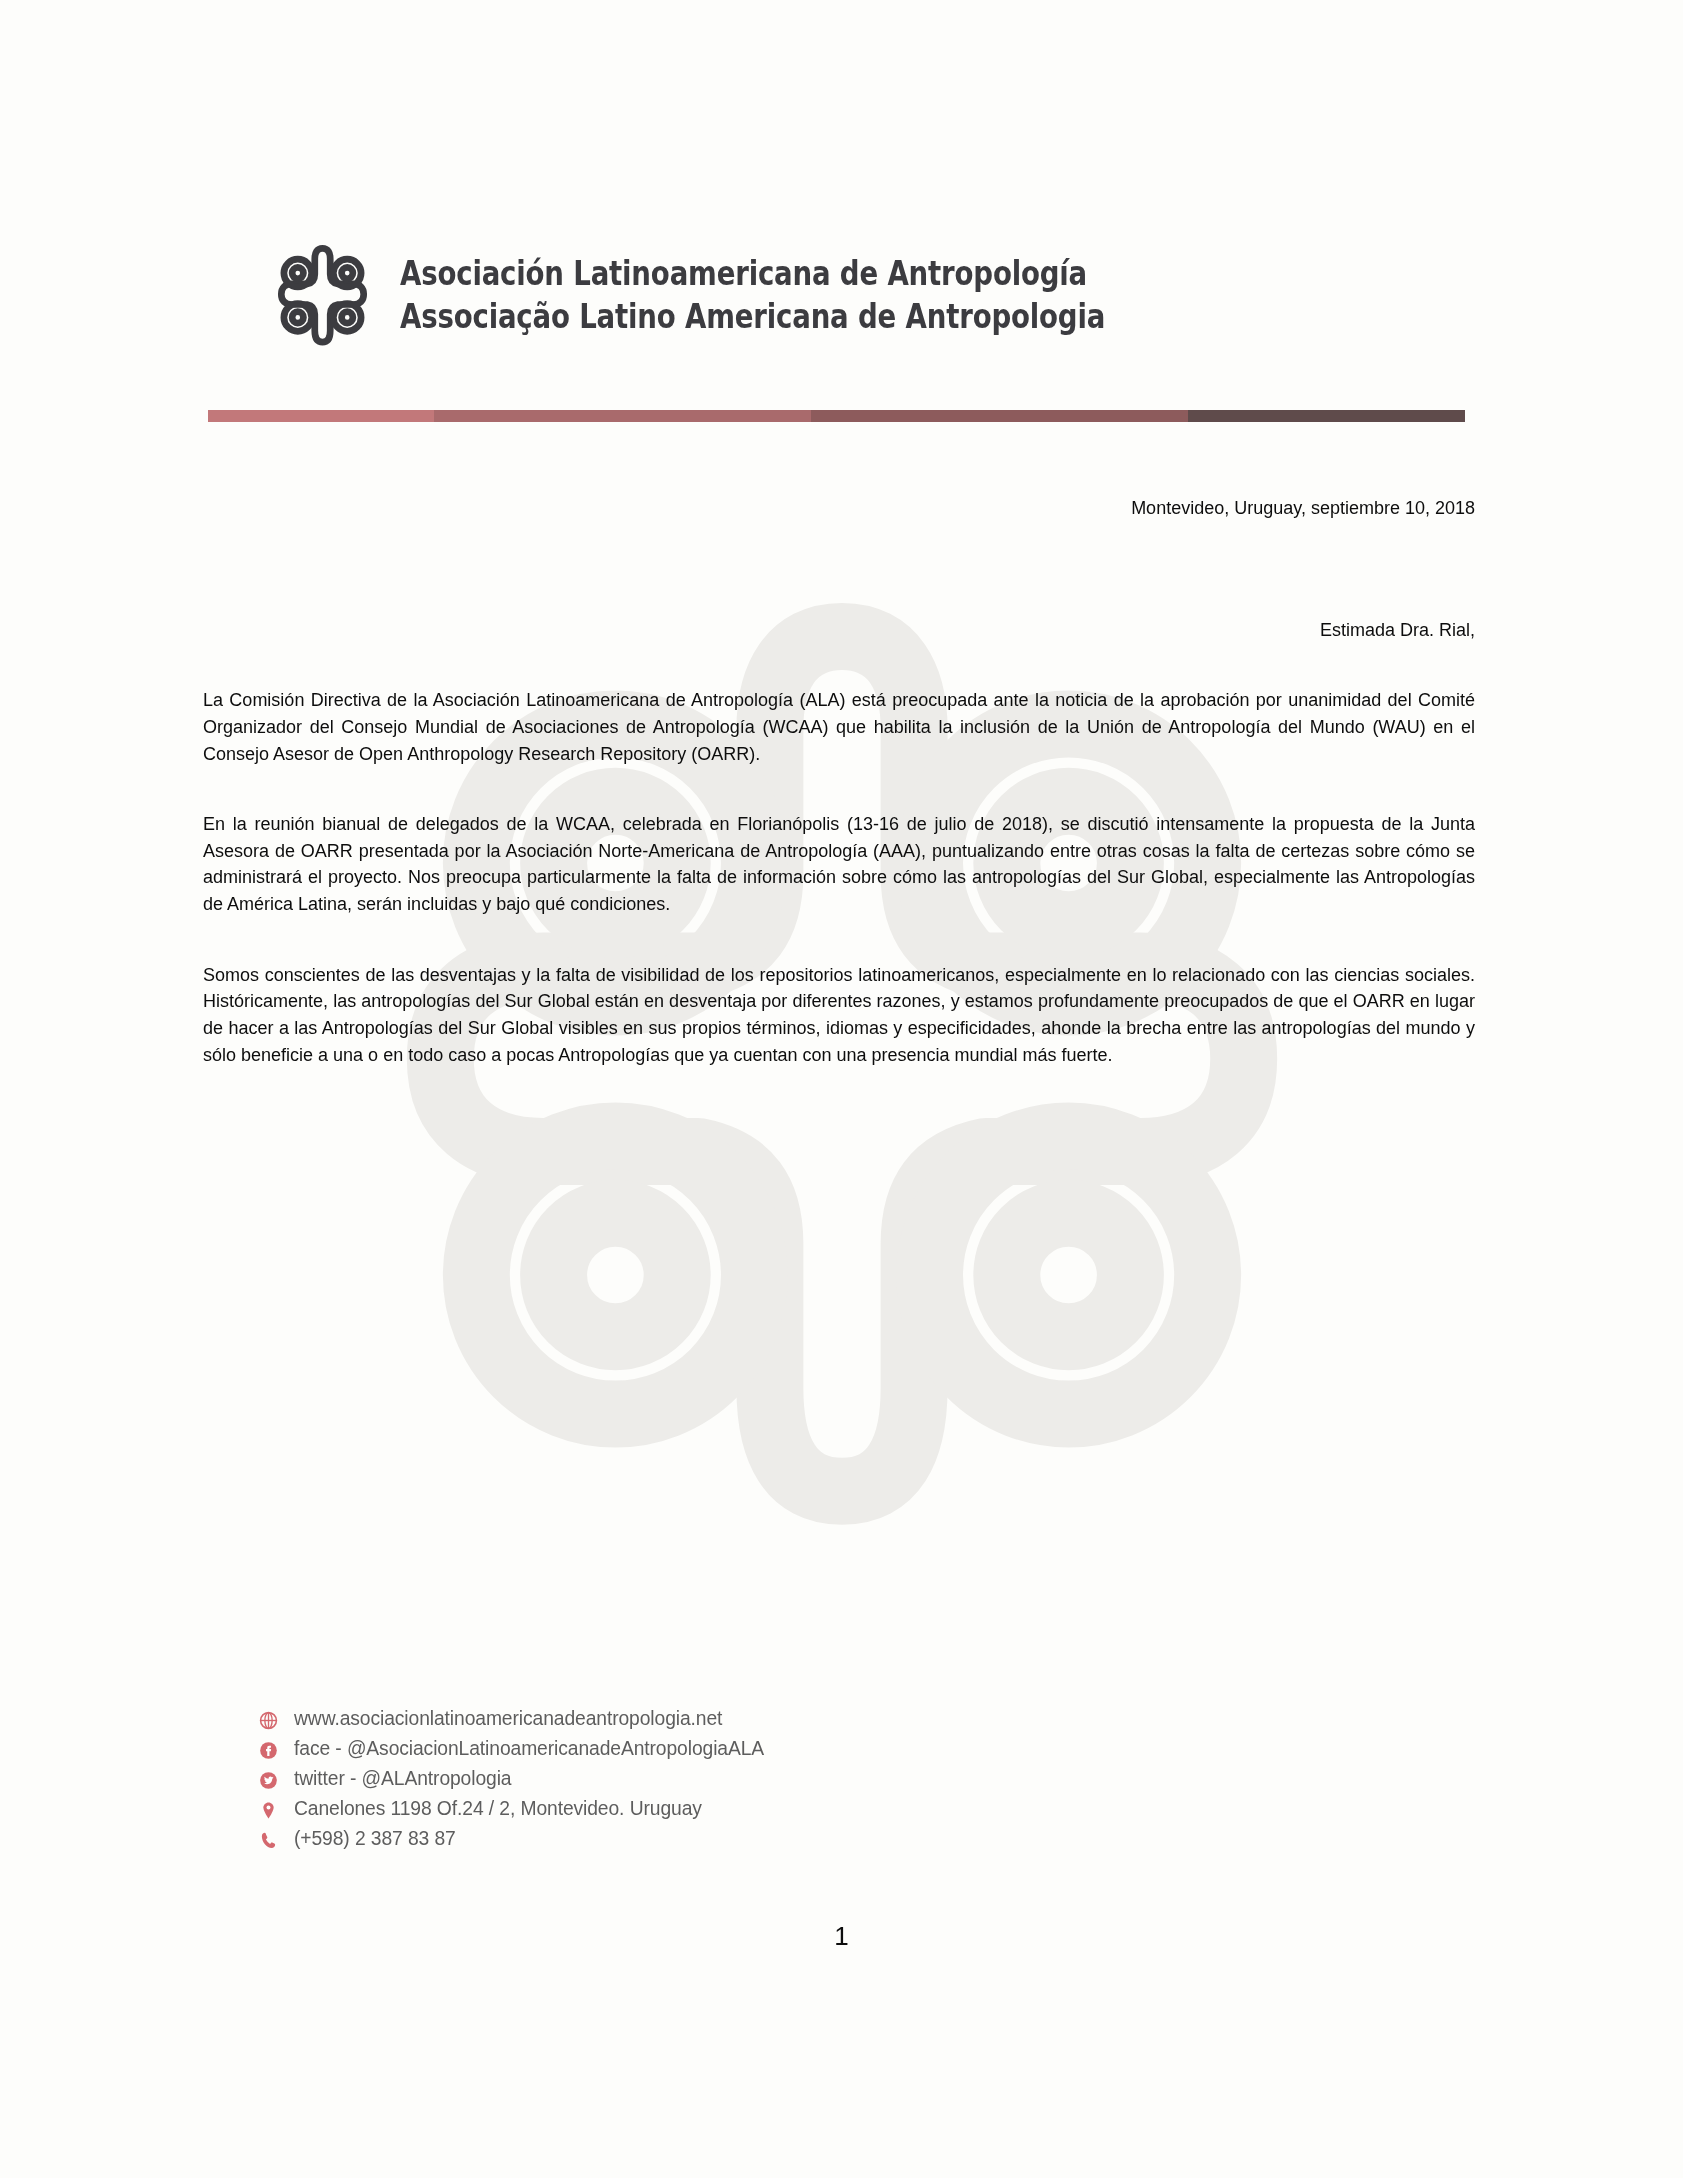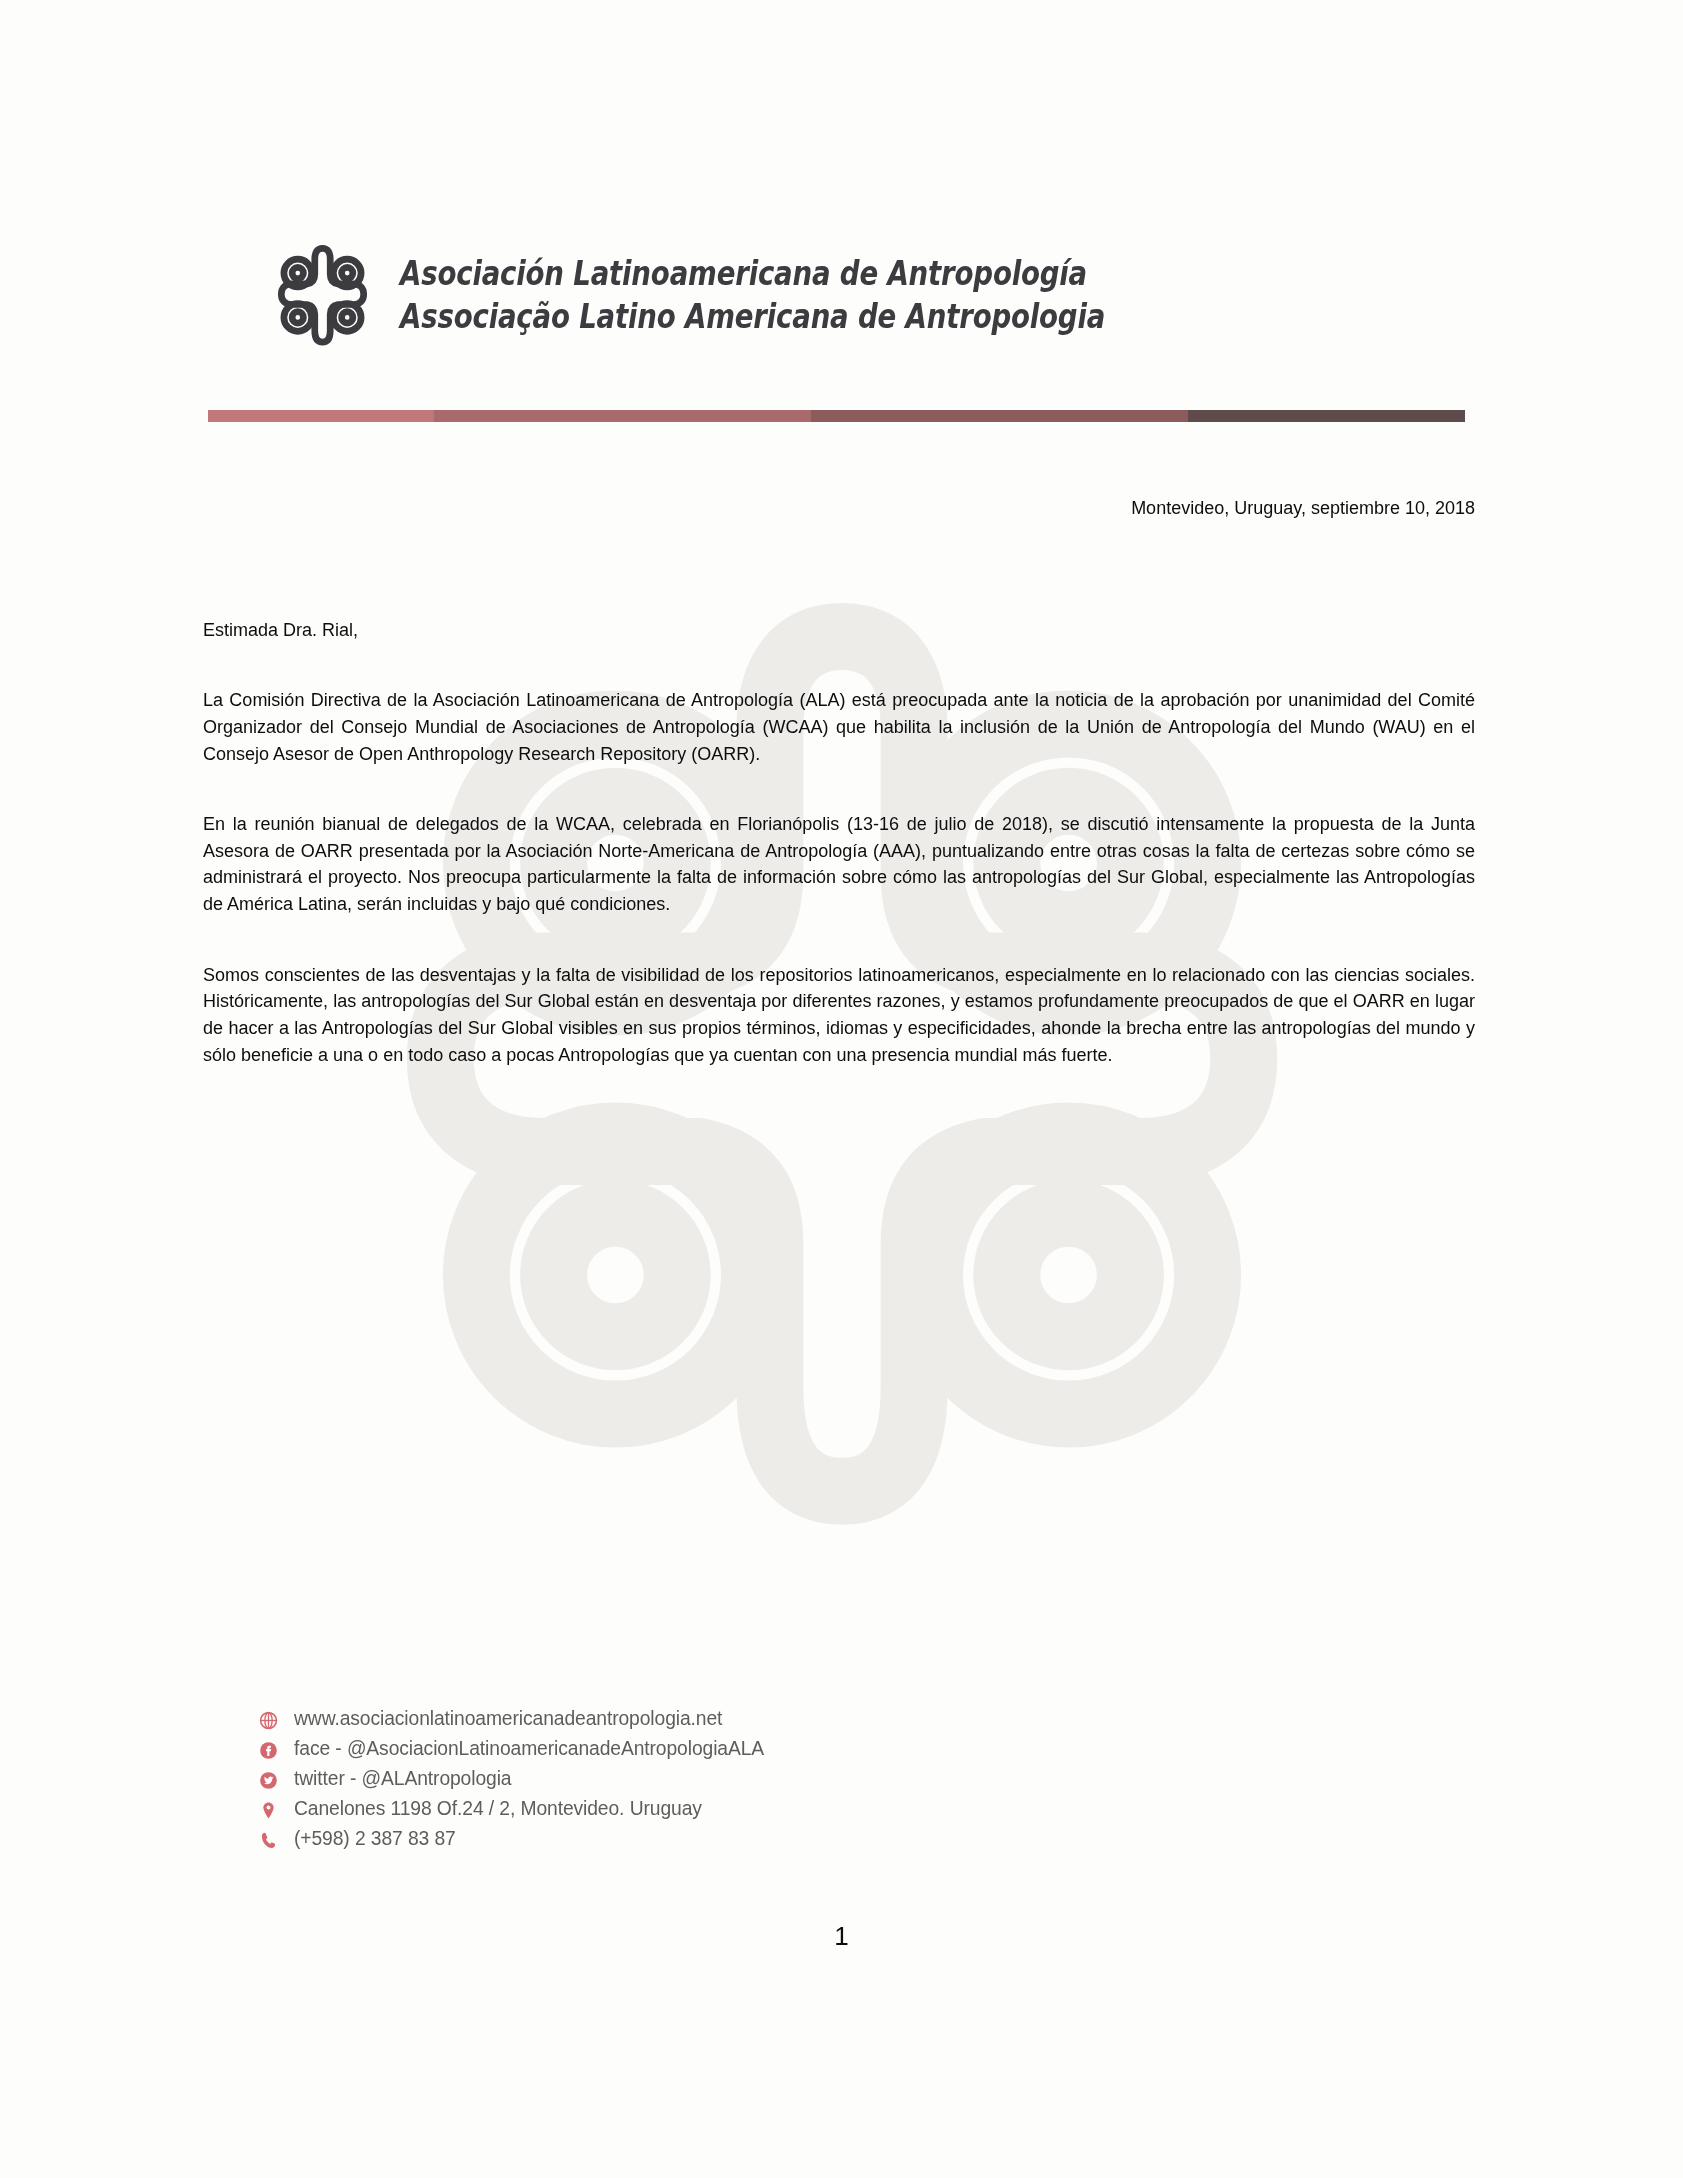--- a/index.html
+++ b/index.html
@@ -33,21 +33,20 @@
   
   .letterhead {
     position: absolute;
     left: 0;
     top: 238px;
     width: 1430px;
     display: flex;
     justify-content: center;
     align-items: center;
     z-index: 2;
-    font-style: italic;
   }
   .logo-mark {
     width: 103px;
     height: 115px;
     flex: 0 0 auto;
     margin-right: 26px;
   }
   .logo-text {
     display: flex;
     flex-direction: column;
@@ -91,21 +90,21 @@
     color: #0d0d0d;
     font-size: 18px;
     line-height: 1.48;
   }
   .dateline {
     text-align: right;
     margin-bottom: 95px;
   }
   .recipient { margin-bottom: 46px; }
   .recipient div { white-space: nowrap; }
-  .salutation { margin-bottom: 44px; }
+  .salutation { margin-bottom: 44px; text-align: right; }
   .para {
     text-align: justify;
     text-justify: inter-word;
     margin-bottom: 44px;
   }
   .para:last-child { margin-bottom: 0; }
 
   
   .contact {
     position: absolute;

